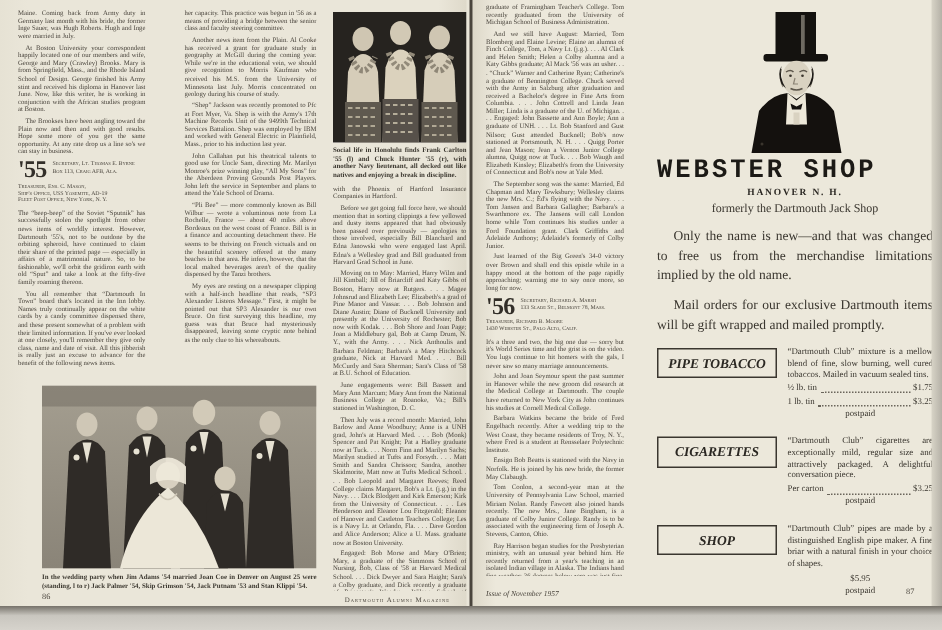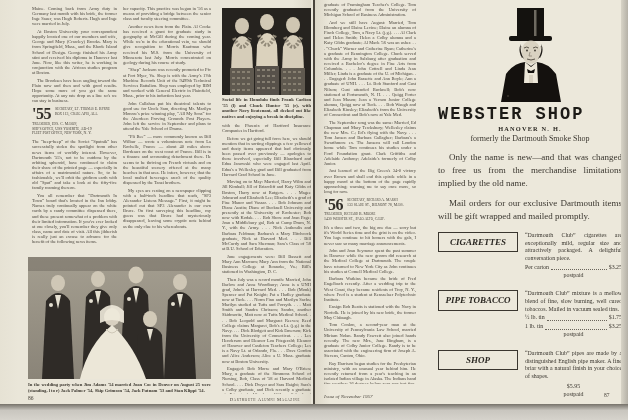--- a/index.html
+++ b/index.html
@@ -47,21 +47,21 @@
   .postpaid{text-align:center;margin-top:0.5px;}
   .center-price{text-align:center;margin-top:2px;}
 </style>
 </head>
 <body>
 
 <div class="scan">
 
   <div class="page page-left">
 
-    <div class="col micro" style="left:32px;top:6px;width:85px;height:248px;">
+    <div class="col micro" style="left:12px;top:6px;width:85px;height:248px;">
       <p class="noindent">Maine. Coming back from Army duty in Germany last month with his bride, the former Inge Sauer, was Hugh Roberts. Hugh and Inge were married in July.</p>
       <p>At Boston University your correspondent happily located one of our members and wife, George and Mary (Crawley) Brooks. Mary is from Springfield, Mass., and the Rhode Island School of Design. George finished his Army stint and received his diploma in Hanover last June. Now, like this writer, he is working in conjunction with the African studies program at Boston.</p>
       <p>The Brookses have been angling toward the Plain now and then and with good results. Hope some more of you get the same opportunity. At any rate drop us a line so's we can stay in business.</p>
 
       <div class="classhead">
         <div class="classhead-top">
           <span class="classnum">'55</span>
           <span class="officer">
             <span>Secretary, Lt. Thomas E. Byrne</span><br>
             <span>Box 113, Craig AFB, Ala.</span>
@@ -232,59 +232,59 @@
 
         <path d="M7,96 L12,68 Q20,57 31,56 L37,60 L43,56 Q54,57 62,68 L67,96 Z" fill="#14110e"></path>
         <path d="M31,56 L37,61 L43,56 L44,77 L30,77 Z" fill="#ece7d8"></path>
         <path d="M33,63 l4,2 4,-2 l-1,4 h-6 Z" fill="#14110e"></path>
         <rect x="35" y="69" width="4" height="8" fill="#d9d2c1"></rect>
         <circle cx="14" cy="90" r="1" fill="#3a352d"></circle>
       </svg>
 
       <div class="ad-title">WEBSTER SHOP</div>
       <div class="ad-city">HANOVER N. H.</div>
-      <div class="ad-tag">formerly the Dartmouth Smoke Shop</div>
+      <div class="ad-tag">formerly the Dartmouth Jack Shop</div>
 
       <p class="ad-para">Only the name is new—and that was changed to free us from the merchandise limitations implied by the old name.</p>
       <p class="ad-para">Mail orders for our exclusive Dartmouth items will be gift wrapped and mailed promptly.</p>
 
       <div class="ad-products">
-
-        <div class="ad-row">
-          <div class="ad-box">CIGARETTES</div>
-          <div class="ad-desc">
-            <span>“Dartmouth Club” cigarettes are exceptionally mild, regular size and attractively packaged. A delightful conversation piece.</span>
-            <div class="price-line">
-              <span>Per carton</span>
-              <span class="price-dots"></span>
-              <span>$3.25</span>
-            </div>
-            <div class="postpaid">postpaid</div>
-          </div>
-        </div>
 
         <div class="ad-row">
           <div class="ad-box">PIPE TOBACCO</div>
           <div class="ad-desc">
             <span>“Dartmouth Club” mixture is a mellow blend of fine, slow burning, well cured tobaccos. Mailed in vacuum sealed tins.</span>
             <div class="price-line">
               <span>½ lb. tin</span>
               <span class="price-dots"></span>
               <span>$1.75</span>
             </div>
             <div class="price-line">
               <span>1 lb. tin</span>
               <span class="price-dots"></span>
               <span>$3.25</span>
             </div>
             <div class="postpaid">postpaid</div>
           </div>
         </div>
 
         <div class="ad-row">
+          <div class="ad-box">CIGARETTES</div>
+          <div class="ad-desc">
+            <span>“Dartmouth Club” cigarettes are exceptionally mild, regular size and attractively packaged. A delightful conversation piece.</span>
+            <div class="price-line">
+              <span>Per carton</span>
+              <span class="price-dots"></span>
+              <span>$3.25</span>
+            </div>
+            <div class="postpaid">postpaid</div>
+          </div>
+        </div>
+
+        <div class="ad-row">
           <div class="ad-box">SHOP</div>
           <div class="ad-desc">
             <span>“Dartmouth Club” pipes are made by a distinguished English pipe maker. A fine briar with a natural finish in your choice of shapes.</span>
             <div class="center-price">$5.95</div>
             <div class="postpaid">postpaid</div>
           </div>
         </div>
 
       </div>
     </div>

